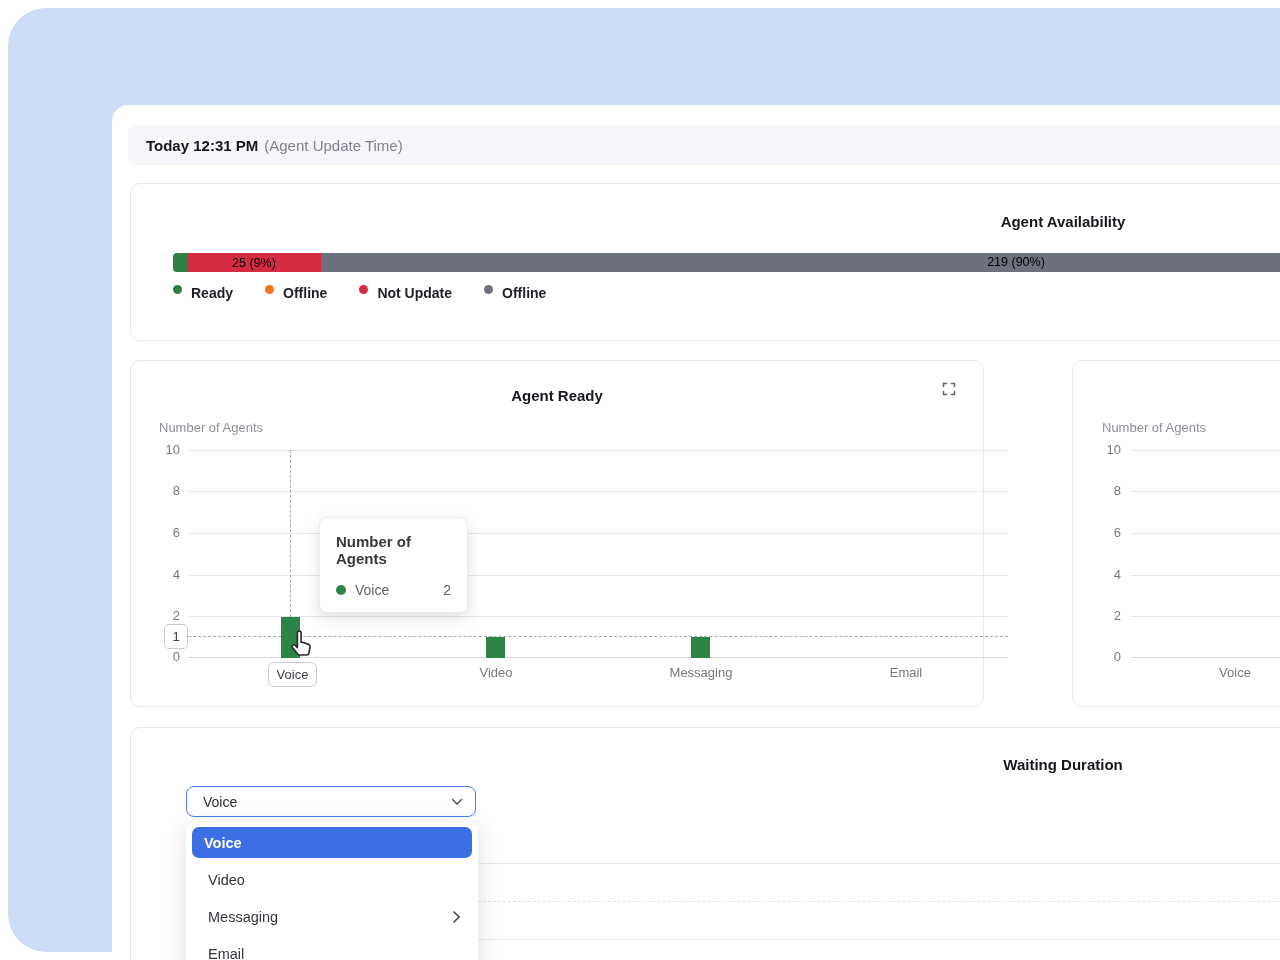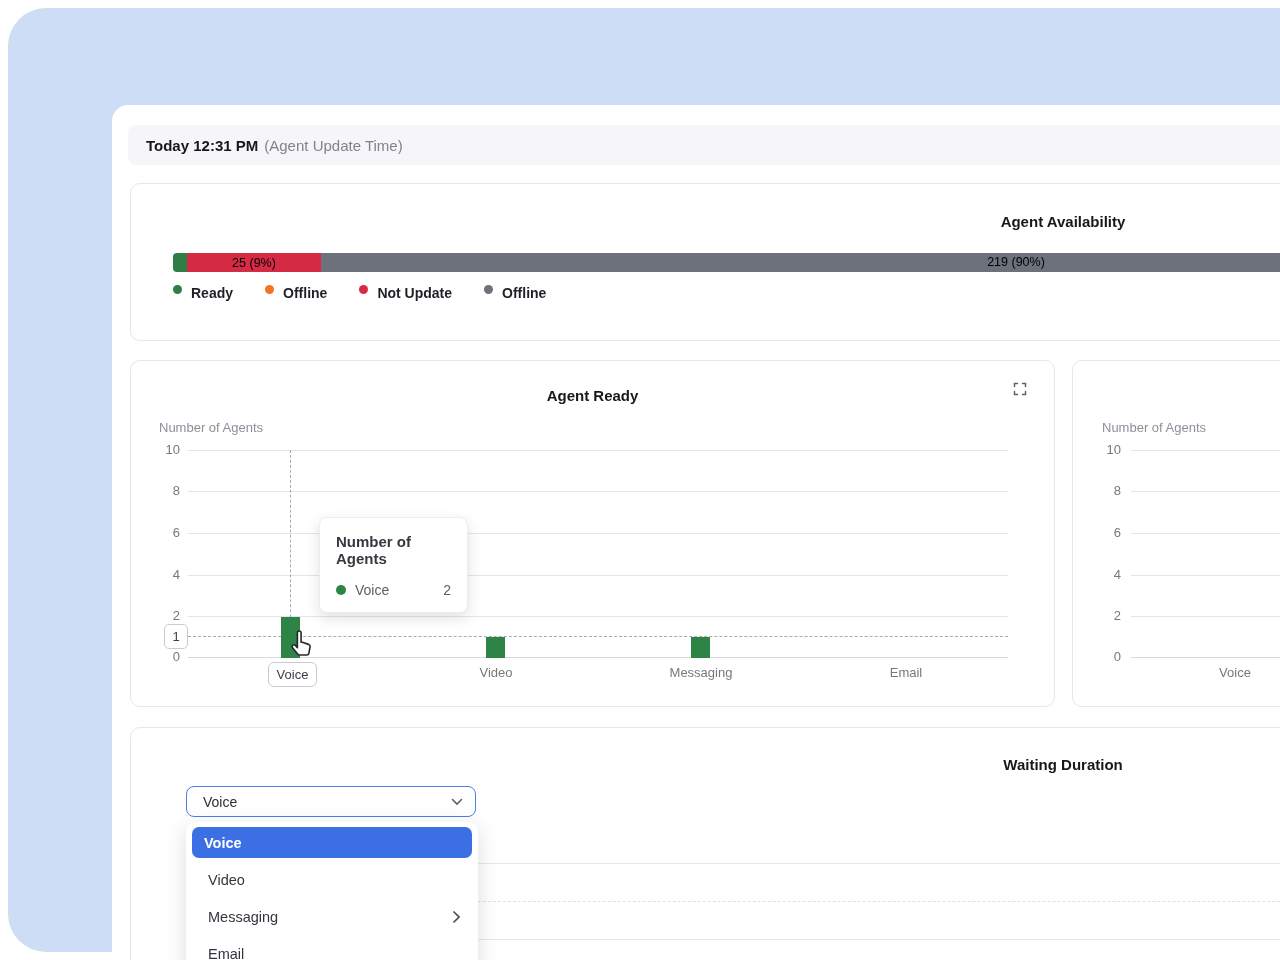--- a/index.html
+++ b/index.html
@@ -29,21 +29,21 @@
   .seg-green{width:14px;border-radius:4px 0 0 4px;}
   .seg-red{width:134px;}
   .seg-gray{flex:1;}
   .seg-label{color:#000000;font-size:12.5px;font-weight:400;white-space:nowrap;}
   .seg-gray .seg-label{position:absolute;left:650px;width:90px;text-align:center;top:2px;}
   .legend{position:absolute;left:42px;top:101px;display:flex;gap:32px;align-items:center;}
   .legend-item{display:flex;align-items:flex-start;gap:9px;font-size:14px;font-weight:600;color:#1e2026;}
   .dot{width:9px;height:9px;border-radius:50%;display:inline-block;}
 
   
-  .ready{left:130px;top:360px;width:925px;height:347px;padding-left:20px;}
+  .ready{left:130px;top:360px;width:854px;height:347px;padding-left:20px;}
   .expand-btn{position:absolute;right:24px;top:18px;width:20px;height:20px;display:flex;align-items:center;
     justify-content:center;cursor:pointer;background:none;border:none;padding:0;}
   .axis-title{position:absolute;font-size:13px;color:#8d9098;}
   .plot{position:absolute;}
   .gridline{position:absolute;left:0;right:0;height:0;border-top:1px solid #e4e5e8;}
   .gridline.base{border-top-color:#d7d9dd;}
   .ytick{position:absolute;width:26px;text-align:right;font-size:13px;color:#75787f;line-height:14px;}
   .bar{position:absolute;bottom:0;width:19px;}
   .xlabel{position:absolute;top:215px;transform:translateX(-50%);font-size:13px;color:#75787f;white-space:nowrap;}
   .vline{position:absolute;top:0;width:0;border-left:1px dashed #a6abb3;}

